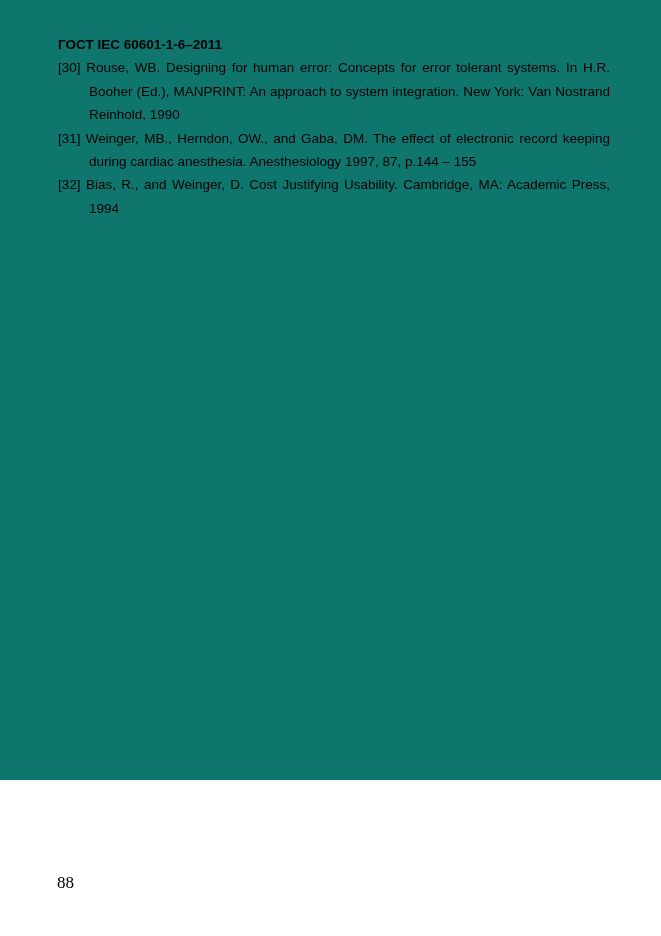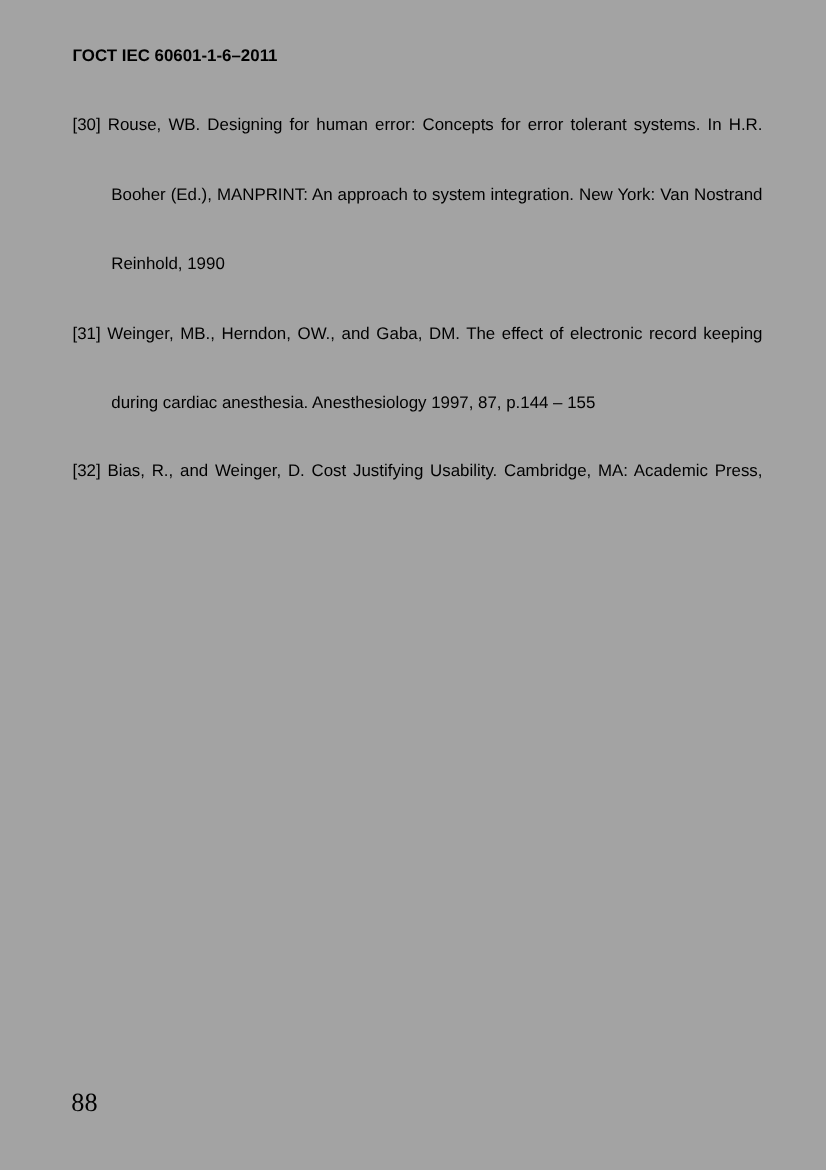--- a/index.html
+++ b/index.html
@@ -9,57 +9,56 @@
     height: 936px;
     position: relative;
     font-family: "Liberation Sans", sans-serif;
     color: #000000;
     overflow: hidden;
   }
   .page {
     position: absolute;
     left: 0; top: 0;
     width: 661px;
-    height: 936px;
-    background: #a3a3a3;
+    height: 780px;
+    background: #0f766e;
   }
   .content {
     position: absolute;
     left: 58px;
     top: 33px;
     width: 552px;
     font-size: 13.5px;
     line-height: 23.4px;
     color: #000000;
   }
   .doc-header {
     font-weight: bold;
     text-align: left;
     white-space: nowrap;
   }
   .ref-line {
     text-align: justify;
-    margin-top: 32px;
   }
   .just {
     text-align-last: justify;
   }
   .cont {
     padding-left: 31px;
   }
   .last {
     text-align: left;
     text-align-last: left;
   }
   .page-number {
     position: absolute;
     left: 57px;
     top: 874px;
     font-family: "Liberation Serif", serif;
-    font-size: 21px;
+    font-size: 17px;
     line-height: 17px;
     color: #000000;
   }
 </style>
 </head>
 <body>
 
 <div class="page">
 
   <div class="content">
@@ -72,19 +71,20 @@
       <div class="ref-line cont last">Reinhold, 1990</div>
     </div>
 
     <div class="ref">
       <div class="ref-line just"><span>[31]</span> <span>Weinger, MB., Herndon, OW., and Gaba, DM. The effect of electronic record keeping</span></div>
       <div class="ref-line cont last">during cardiac anesthesia. Anesthesiology 1997, 87, p.144 – 155</div>
     </div>
 
     <div class="ref">
       <div class="ref-line just"><span>[32]</span> <span>Bias, R., and Weinger, D. Cost Justifying Usability. Cambridge, MA: Academic Press,</span></div>
+      <div class="ref-line cont last">1994</div>
     </div>
 
   </div>
 
   <div class="page-number">88</div>
 
 </div>
 
 </body></html>

